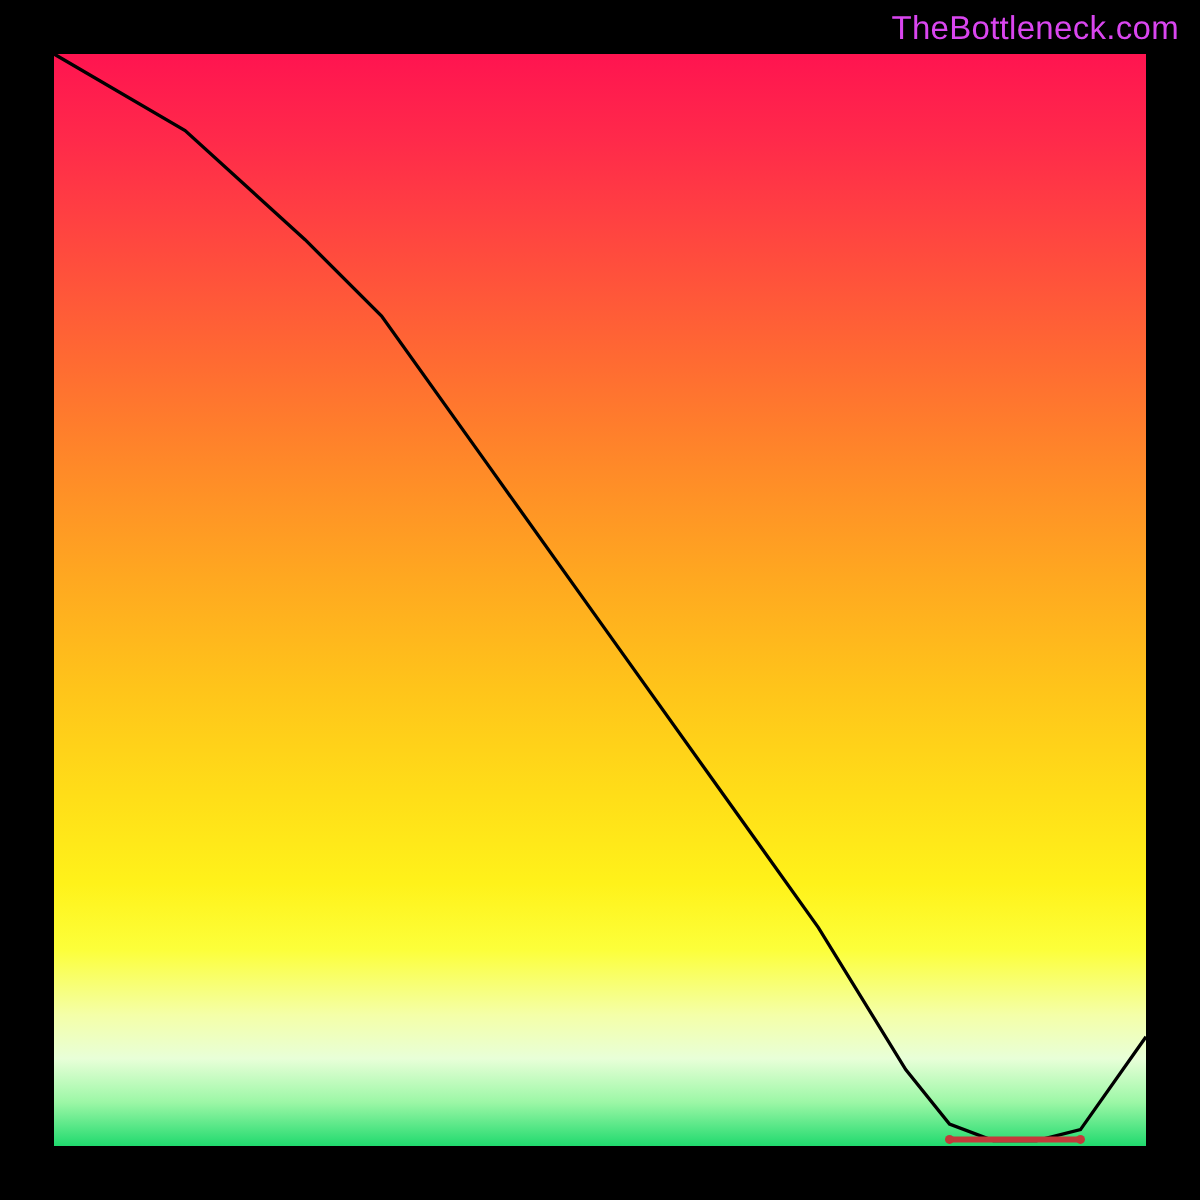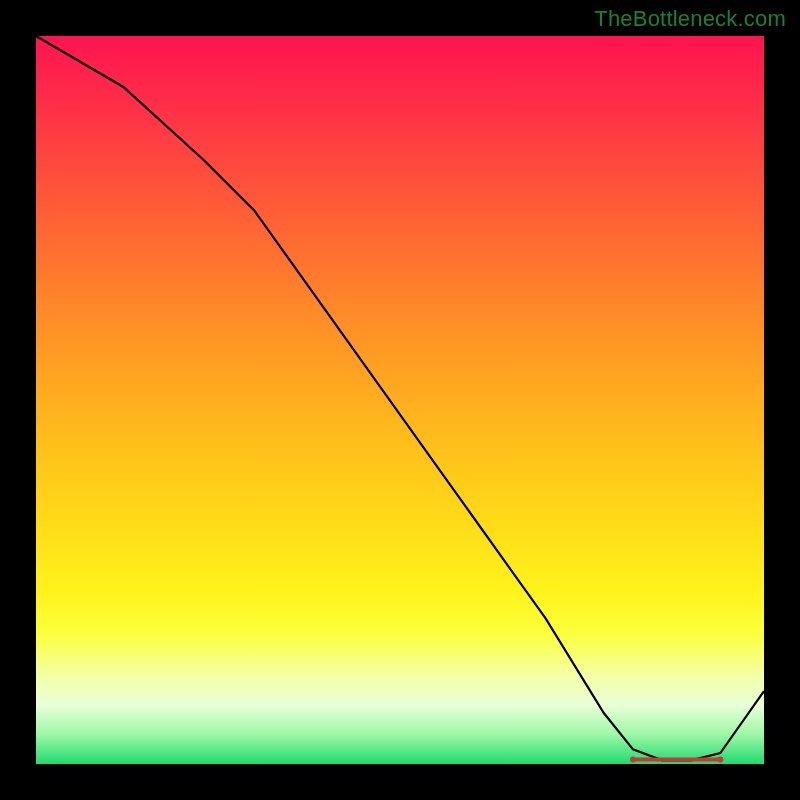--- a/index.html
+++ b/index.html
@@ -14,21 +14,21 @@
   .frame {
     position: relative;
     width: 800px;
     height: 800px;
     background: #000;
   }
   .watermark {
     position: absolute;
     top: 6px;
     right: 14px;
-    color: #15803d;
+    color: #d946ef;
     font-size: 22px;
     font-weight: 500;
     letter-spacing: 0.2px;
   }
   
   .plot {
     position: absolute;
     left: 36px;
     top: 36px;
     width: 728px;   

